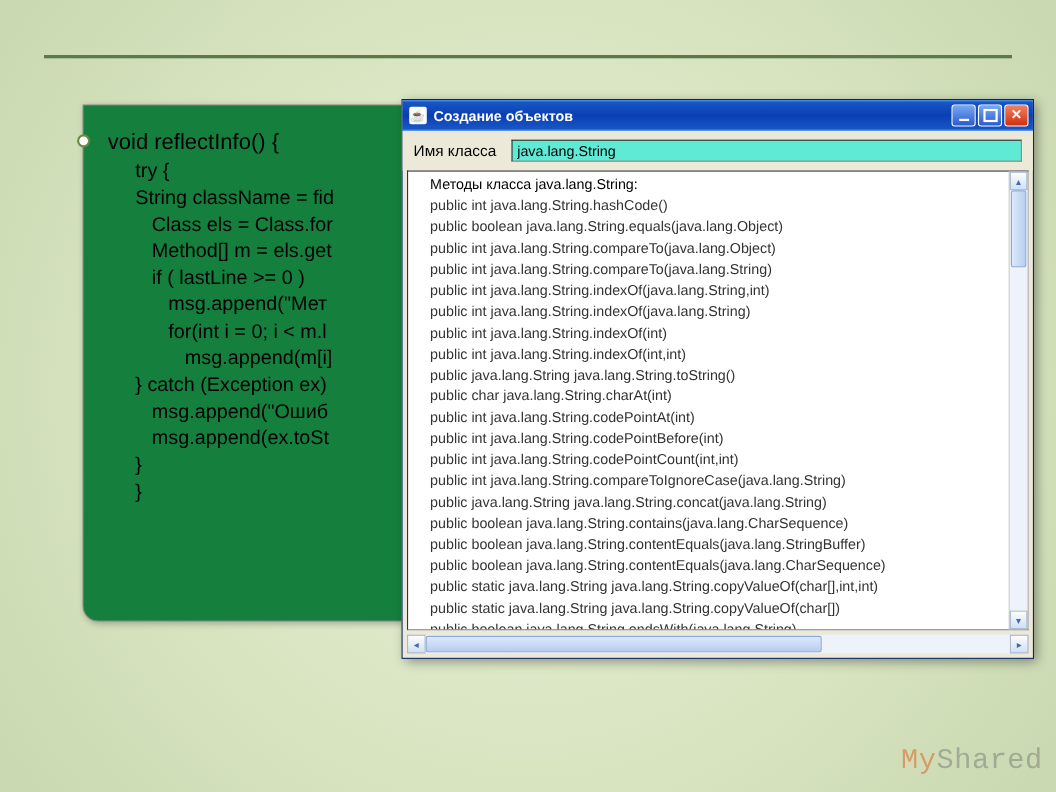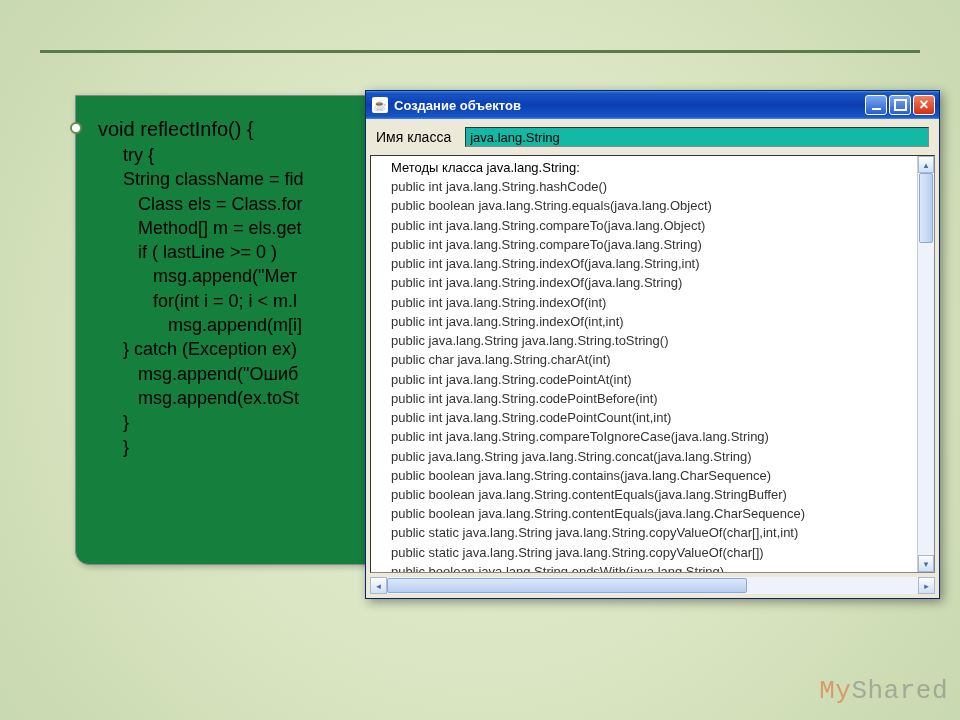--- a/index.html
+++ b/index.html
@@ -96,21 +96,21 @@
   .form-row {
     display: flex; align-items: center;
     padding: 8px 10px;
     background: #ece9d8;
     gap: 14px;
   }
   .form-label { font-size: 14px; color: #000; }
   .form-input {
     flex: 1;
     border: 1px inset #888;
-    background: #14b8a6;
+    background: #5eead4;
     padding: 2px 4px;
     font-family: Tahoma, sans-serif;
     font-size: 13px;
     height: 20px;
   }
   .textarea-wrap {
     position: relative;
     margin: 0 4px 4px 4px;
     border: 1px inset #888;
     background: #fff;

